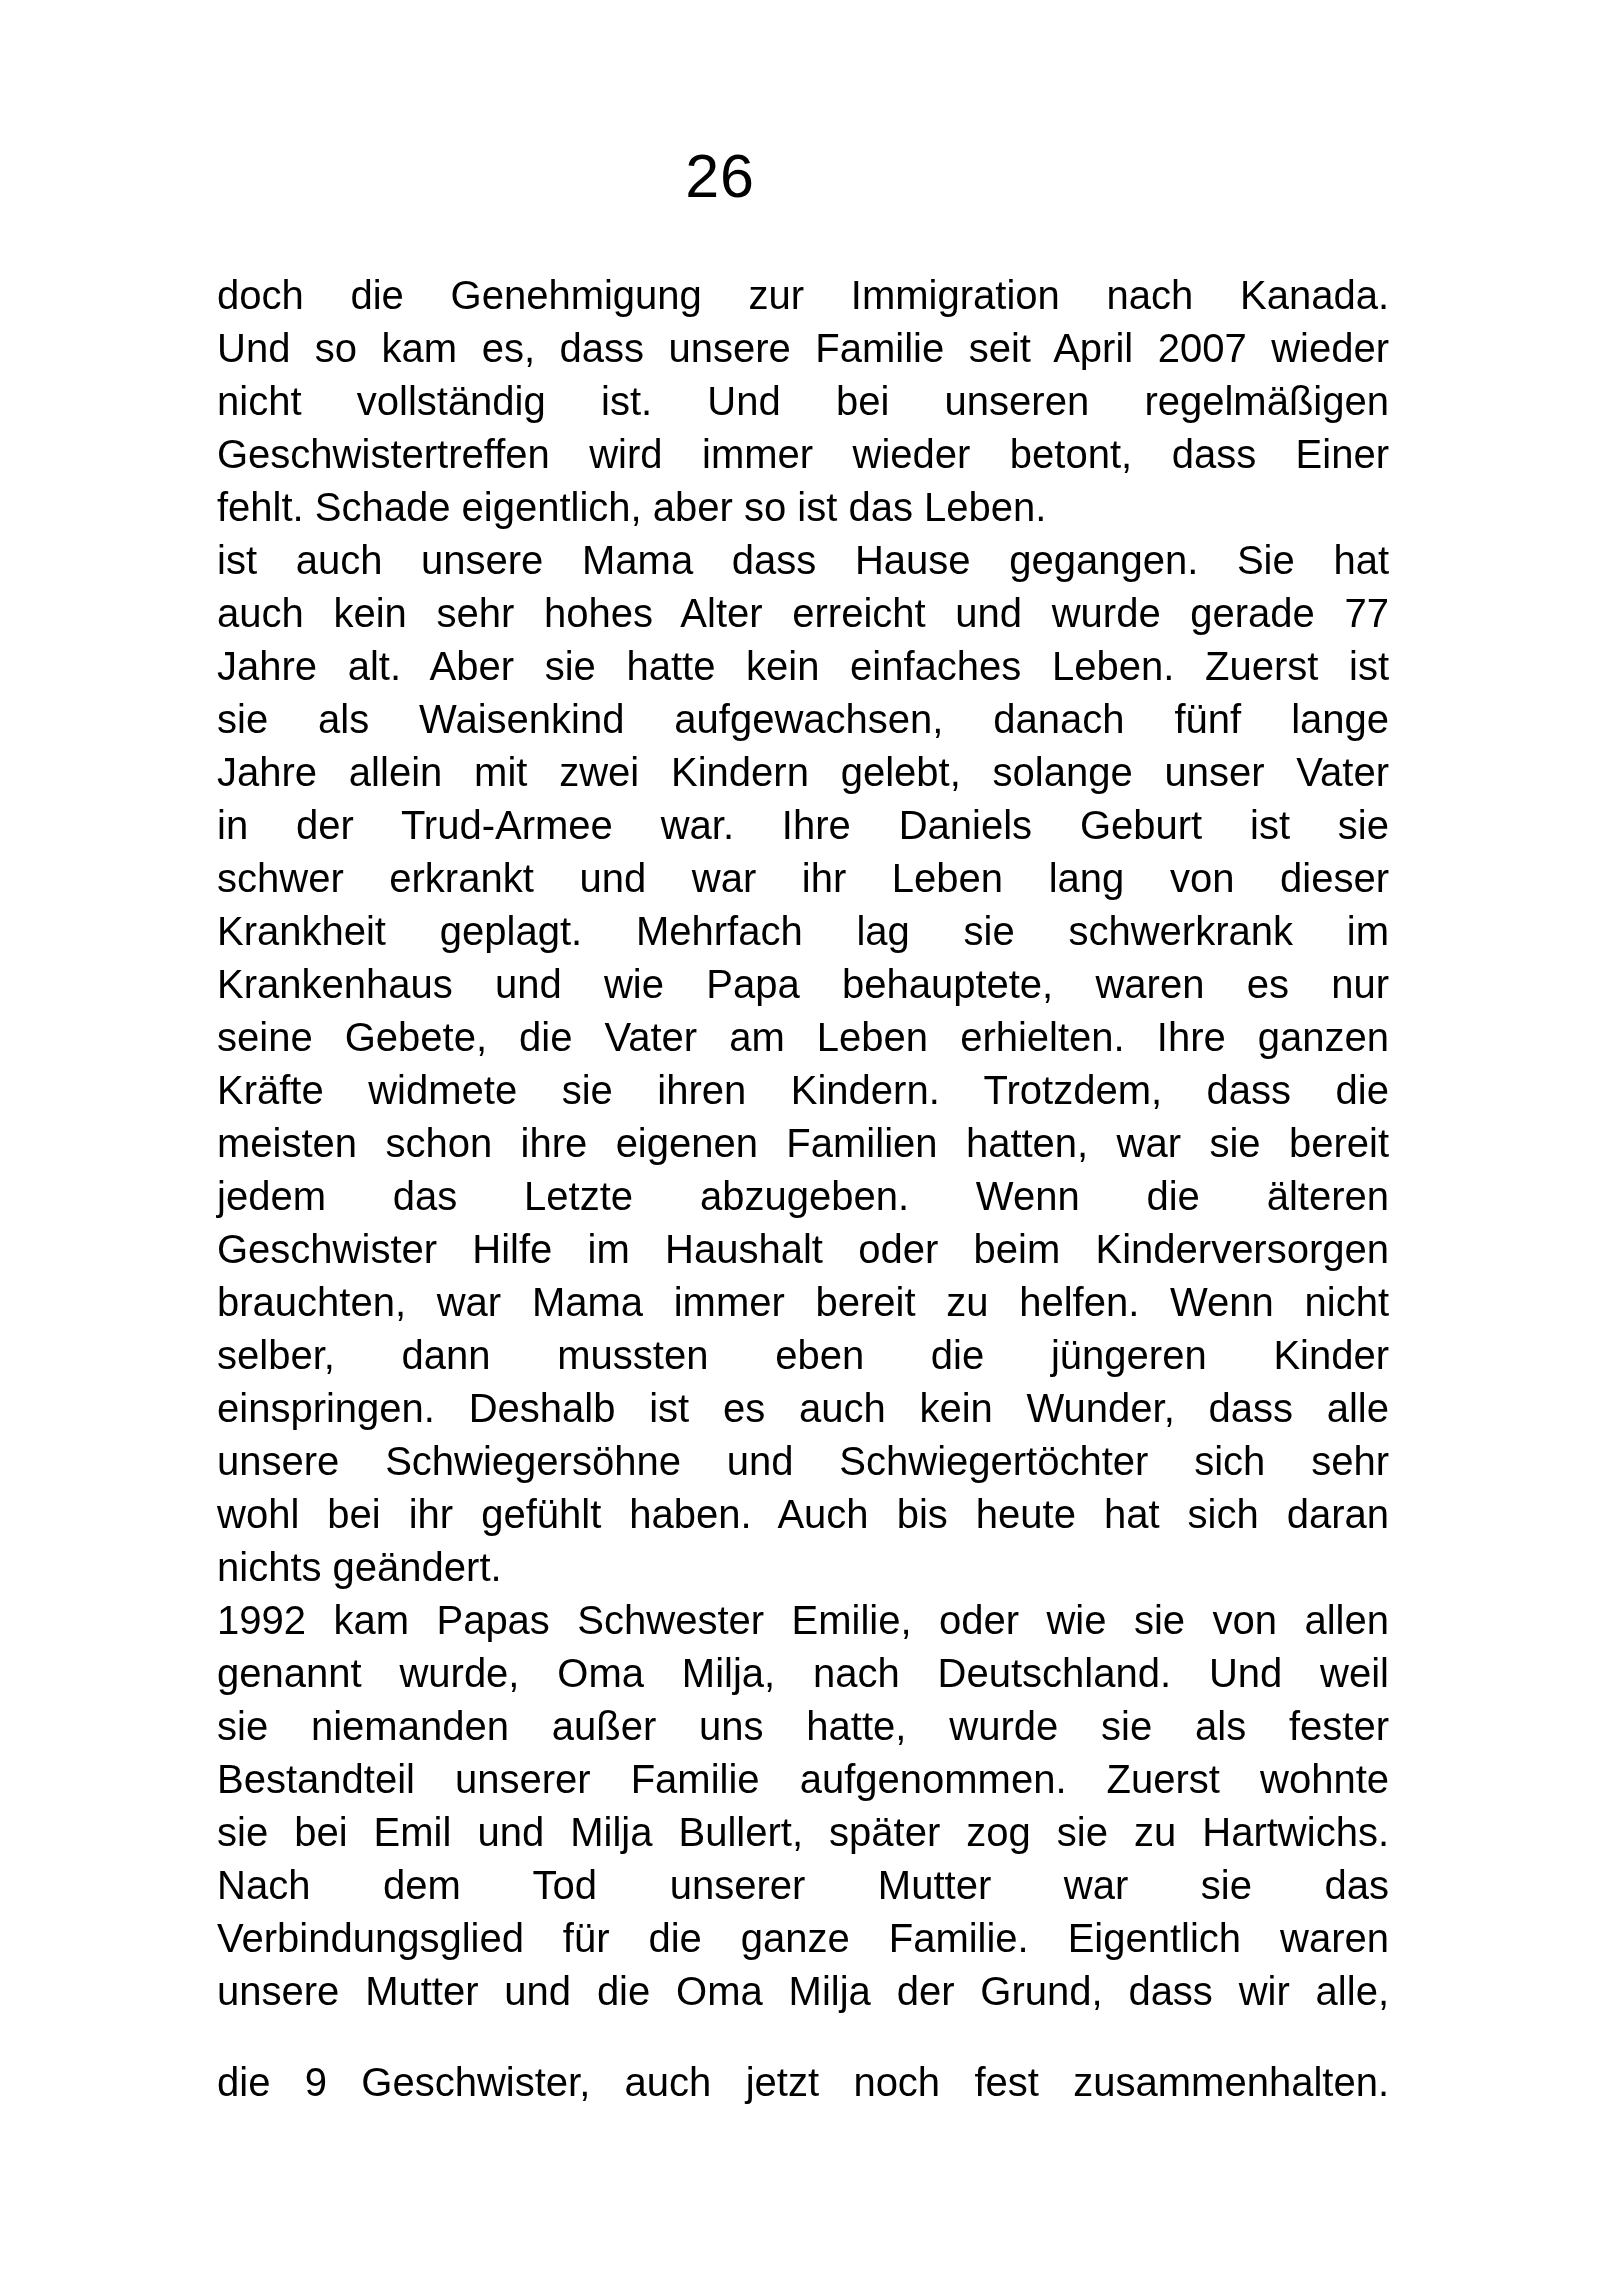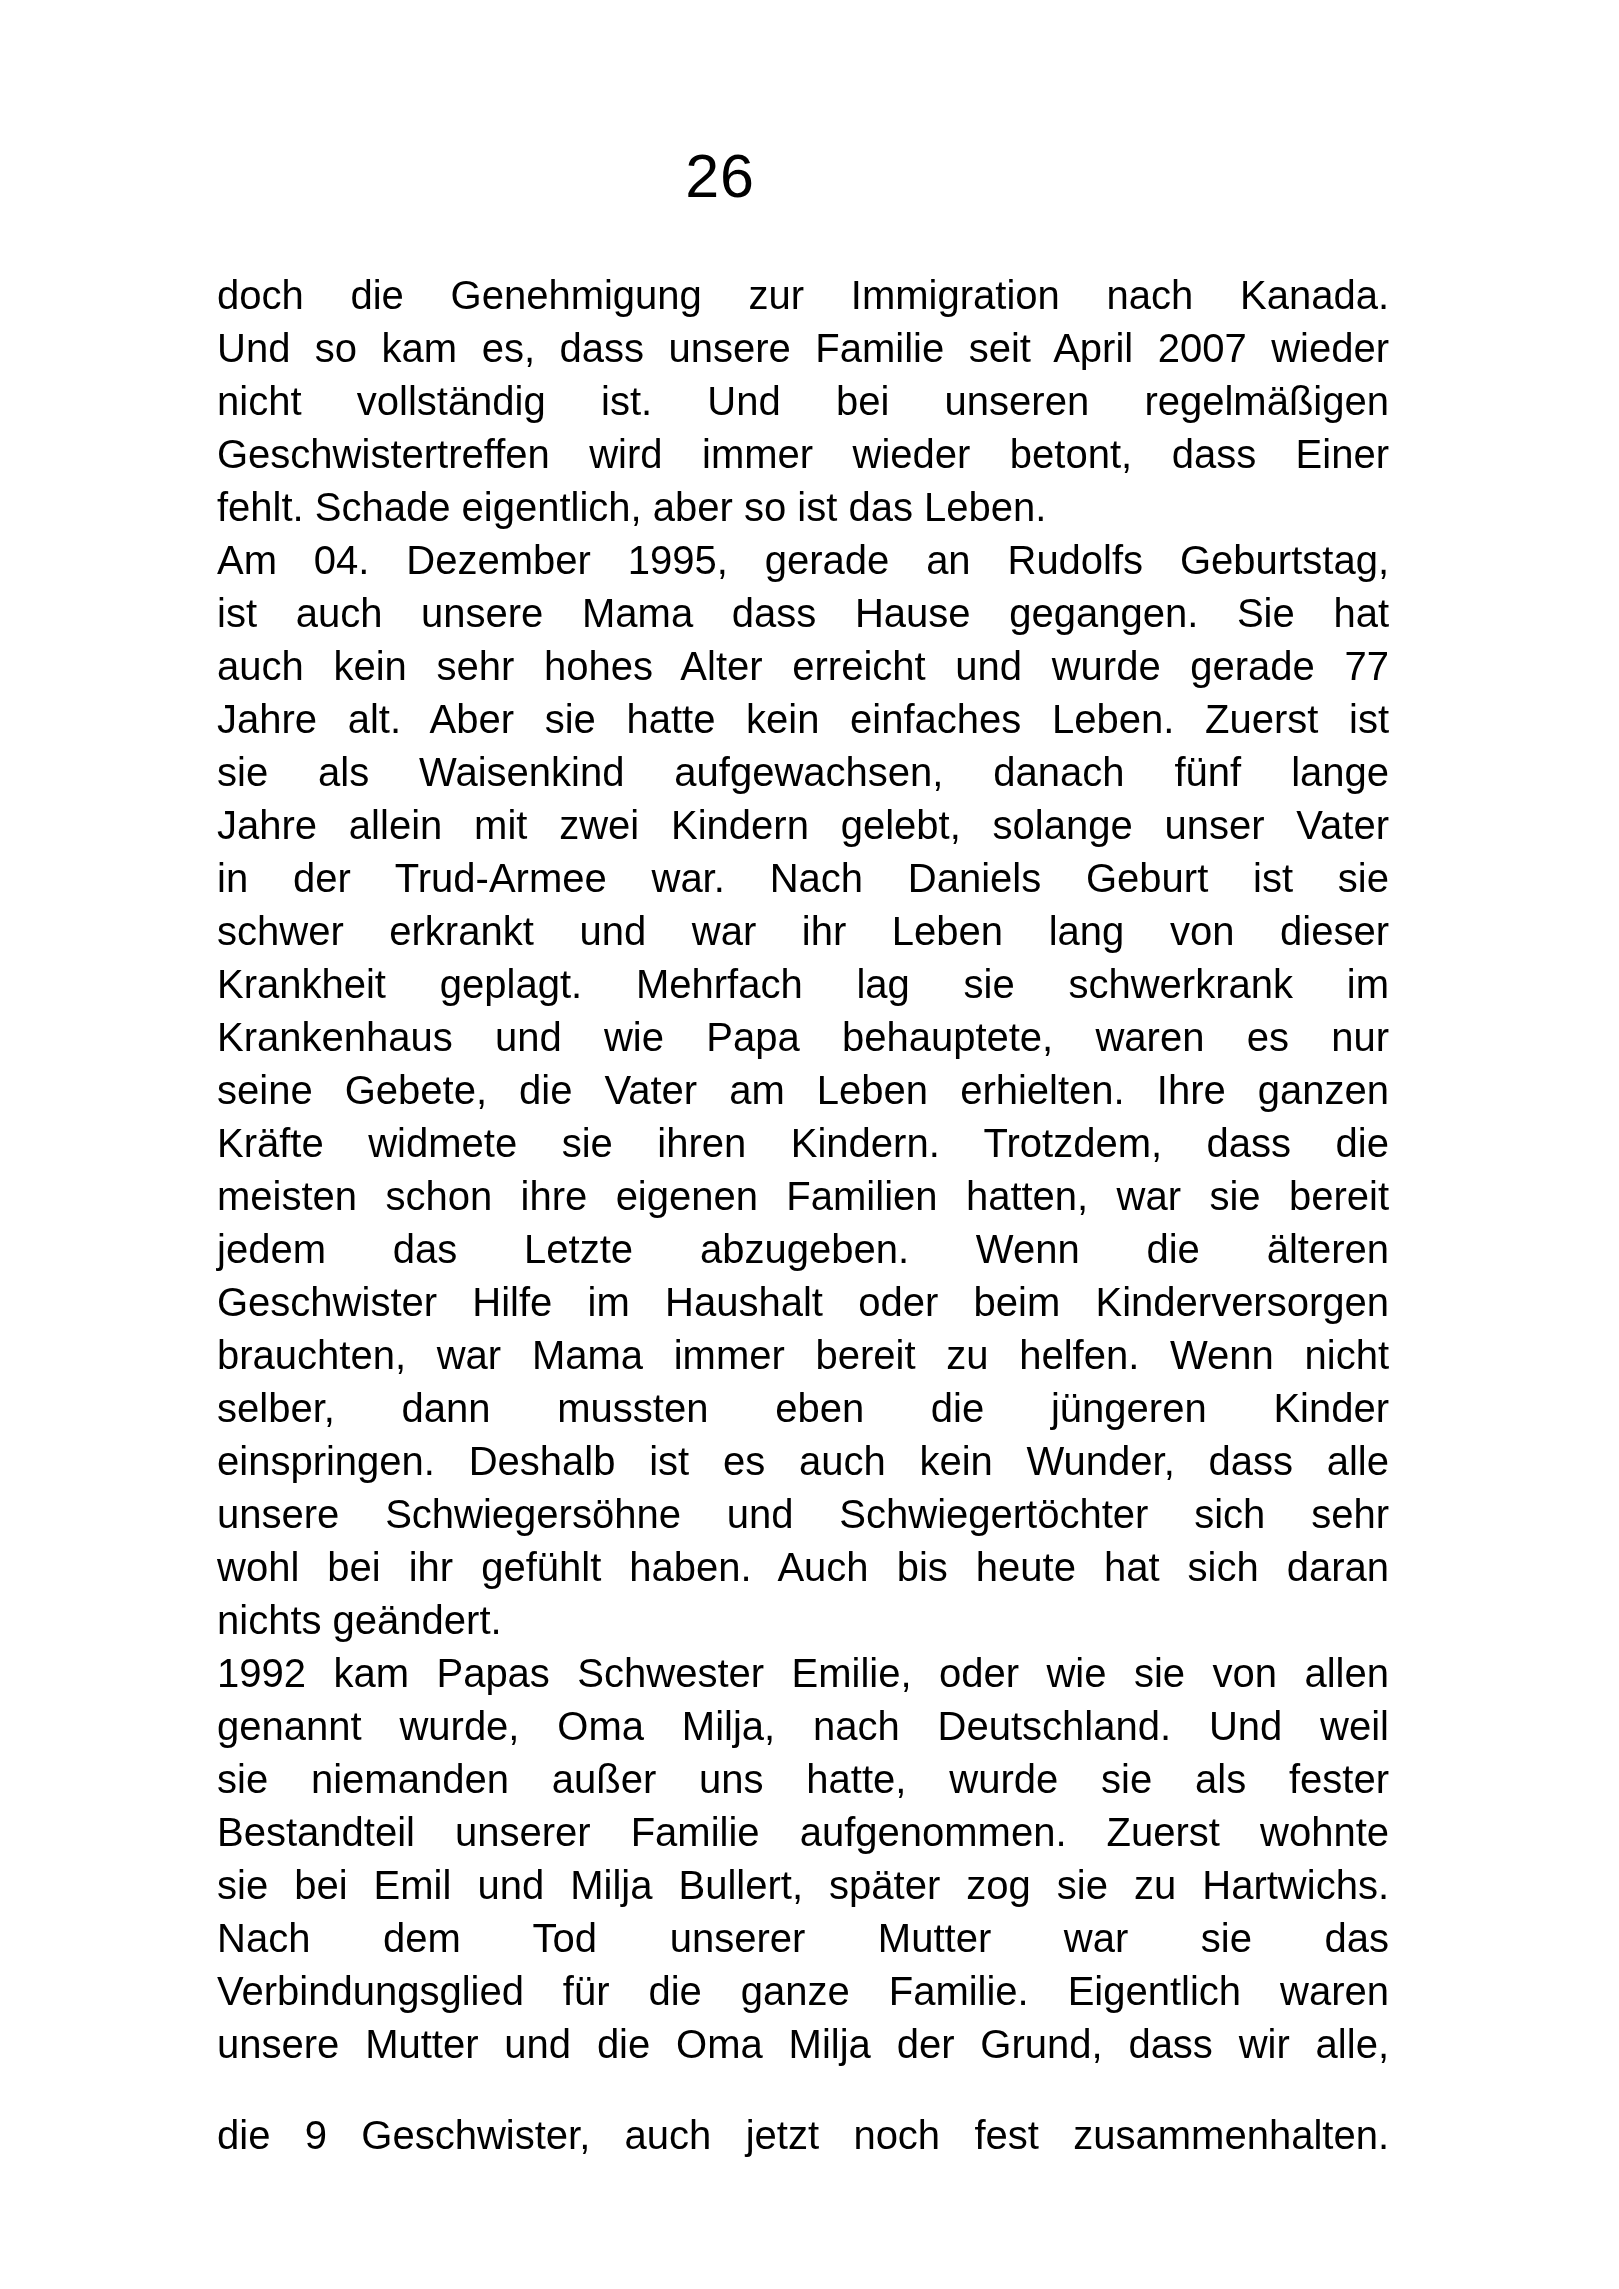--- a/index.html
+++ b/index.html
@@ -58,27 +58,26 @@
   <div class="page-number">26</div>
   <div class="body-text">
       <div class="paragraph">
         <div class="line">doch die Genehmigung zur Immigration nach Kanada.</div>
         <div class="line">Und so kam es, dass unsere Familie seit April 2007 wieder</div>
         <div class="line">nicht vollständig ist. Und bei unseren regelmäßigen</div>
         <div class="line">Geschwistertreffen wird immer wieder betont, dass Einer</div>
         <div class="line para-last">fehlt. Schade eigentlich, aber so ist das Leben.</div>
       </div>
       <div class="paragraph">
-        <div class="line">Am 04. Dezember 1995, gerade an Rudolfs Geburtstag,</div>
         <div class="line">ist auch unsere Mama dass Hause gegangen. Sie hat</div>
         <div class="line">auch kein sehr hohes Alter erreicht und wurde gerade 77</div>
         <div class="line">Jahre alt. Aber sie hatte kein einfaches Leben. Zuerst ist</div>
         <div class="line">sie als Waisenkind aufgewachsen, danach fünf lange</div>
         <div class="line">Jahre allein mit zwei Kindern gelebt, solange unser Vater</div>
-        <div class="line">in der Trud-Armee war. Nach Daniels Geburt ist sie</div>
+        <div class="line">in der Trud-Armee war. Ihre Daniels Geburt ist sie</div>
         <div class="line">schwer erkrankt und war ihr Leben lang von dieser</div>
         <div class="line">Krankheit geplagt. Mehrfach lag sie schwerkrank im</div>
         <div class="line">Krankenhaus und wie Papa behauptete, waren es nur</div>
         <div class="line">seine Gebete, die Vater am Leben erhielten. Ihre ganzen</div>
         <div class="line">Kräfte widmete sie ihren Kindern. Trotzdem, dass die</div>
         <div class="line">meisten schon ihre eigenen Familien hatten, war sie bereit</div>
         <div class="line">jedem das Letzte abzugeben. Wenn die älteren</div>
         <div class="line">Geschwister Hilfe im Haushalt oder beim Kinderversorgen</div>
         <div class="line">brauchten, war Mama immer bereit zu helfen. Wenn nicht</div>
         <div class="line">selber, dann mussten eben die jüngeren Kinder</div>

